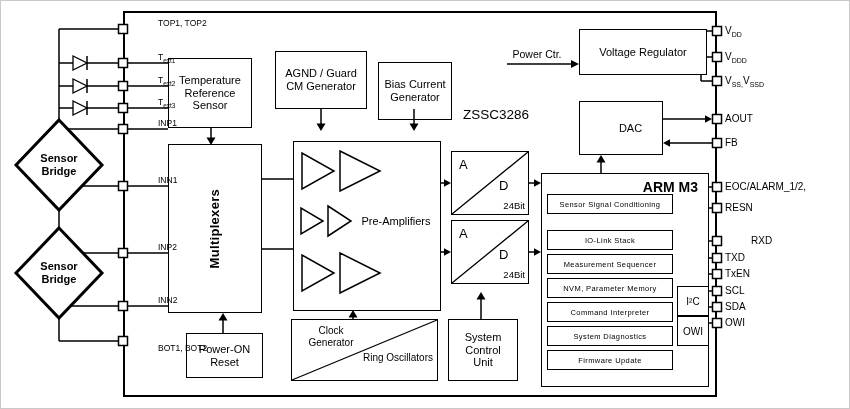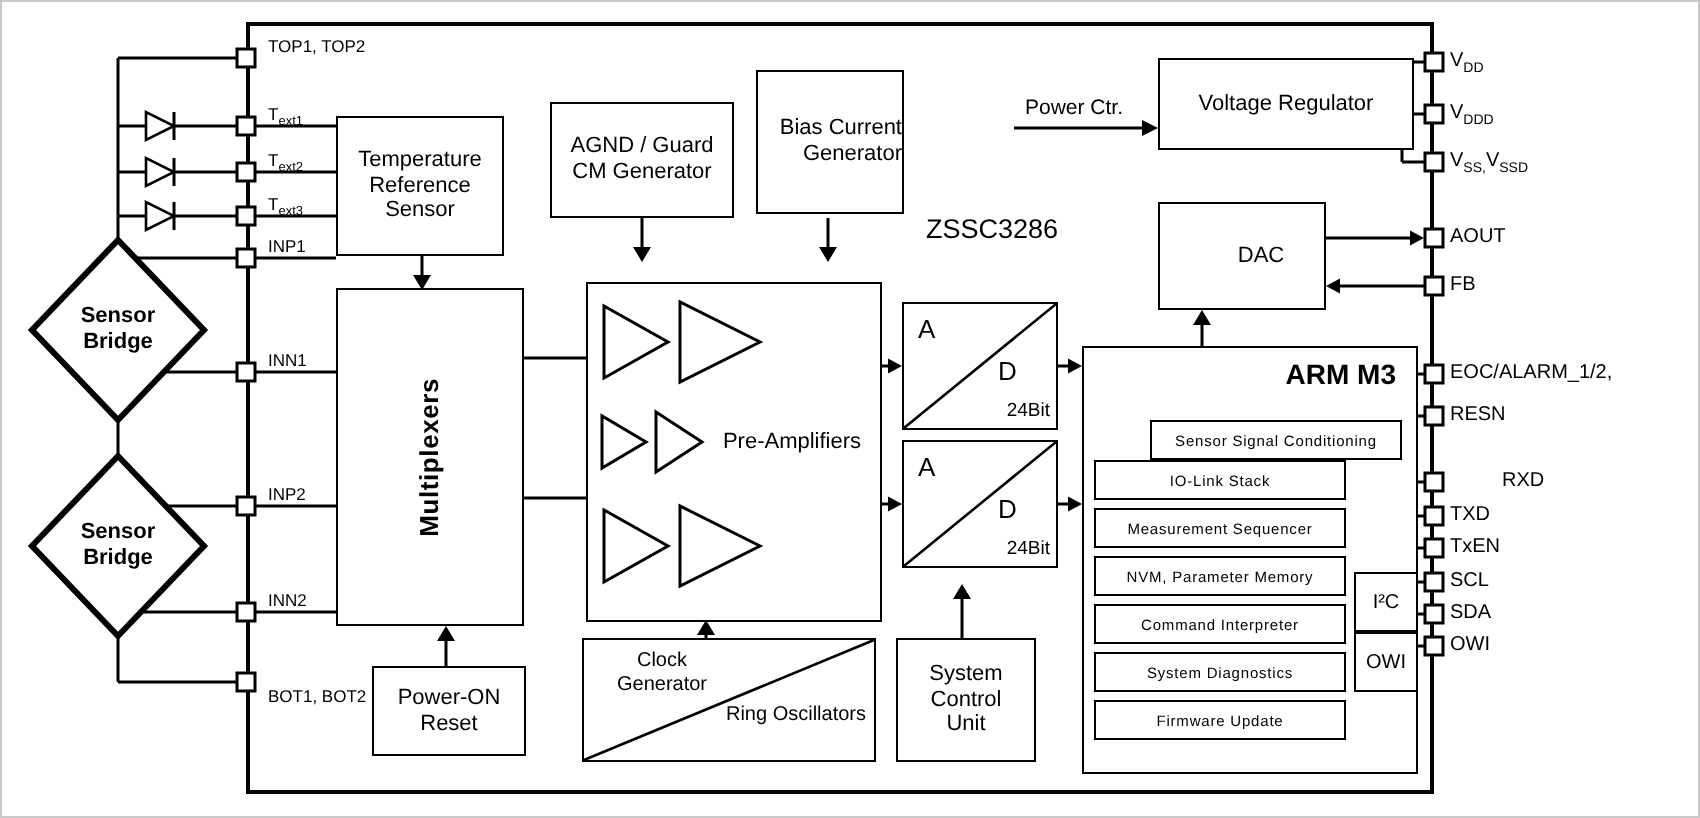--- a/index.html
+++ b/index.html
@@ -6,21 +6,21 @@
   html,body { background:#fff; }
   body { font-family:"Liberation Sans", sans-serif; color:#000; }
   #canvas { position:relative; width:850px; height:409px; background:#fff; border:1px solid #c9c9c9; overflow:hidden; }
   .box { position:absolute; border:1.5px solid #000; background:#fff; display:flex; align-items:center; justify-content:center;
          text-align:center; font-size:11px; line-height:1.18; z-index:2; }
   .lbl { position:absolute; z-index:6; white-space:nowrap; }
   .wrapok { white-space:normal; }
   svg.wires { position:absolute; left:0; top:0; z-index:5; pointer-events:none; }
   .rot { transform:rotate(-90deg); white-space:nowrap; font-weight:bold; font-size:13px; letter-spacing:0.3px; }
   .bridge { font-weight:bold; font-size:11px; line-height:13px; text-align:center; }
-  .lpin { font-size:8.5px; }
+  .lpin { font-size:8.5px;margin-left:24px; }
   .lpin sub { font-size:6.5px; }
   .rpin { font-size:10px; }
   .rpin sub { font-size:7px; }
   .armbox { position:absolute; border:1.5px solid #000; background:#fff; z-index:2; }
   .armtitle { position:absolute; right:10px; top:5px; font-size:14px; font-weight:bold; }
   .mod { position:absolute; left:5px; width:126px; height:20px; border:1px solid #000; background:#fff;
          display:flex; align-items:center; justify-content:center; font-size:7.5px; letter-spacing:0.4px; text-align:center; }
   .ifc { position:absolute; left:135px; width:32px; border:1px solid #000; background:#fff;
          display:flex; flex-direction:column; align-items:center; justify-content:center; font-size:10px; line-height:11px; text-align:center; }
   .adc-letter { font-size:13px; }
@@ -37,21 +37,21 @@
   <div style="position:absolute;left:122px;top:10px;width:594px;height:386px;border:2.5px solid #000;background:#fff;z-index:1;"></div>
 
   <div class="box" style="left:167px;top:57px;width:84px;height:70px;">
     <span class="wrapok">Temperature Reference Sensor</span>
   </div>
 
   <div class="box" style="left:274px;top:50px;width:92px;height:58px;">
     <span class="wrapok">AGND / Guard CM Generator</span>
   </div>
 
-  <div class="box" style="left:377px;top:34px;width:74px;height:72px;text-align:right;">
+  <div class="box" style="left:377px;top:61px;width:74px;height:58px;">
     <span class="wrapok">Bias Current Generator</span>
   </div>
 
   <div class="box" style="left:167px;top:143px;width:94px;height:169px;">
     <span class="rot">Multiplexers</span>
   </div>
 
   <div class="box" style="left:292px;top:140px;width:148px;height:170px;"></div>
 
   <div class="box" style="left:450px;top:150px;width:78px;height:64px;"></div>
@@ -71,21 +71,21 @@
     <span>Voltage Regulator</span>
   </div>
 
   <div class="box" style="left:578px;top:100px;width:84px;height:54px;padding-left:19px;">
     <span>DAC</span>
   </div>
 
   <div class="armbox" style="left:540px;top:172px;width:168px;height:214px;">
     <div class="armtitle">ARM M3</div>
 
-    <div class="mod" style="top:36px;margin-left:28px;">
+    <div class="mod" style="top:20px;">
         <span>Sensor Signal Conditioning</span>
       </div>
     <div class="mod" style="top:56px;">
         <span>IO-Link Stack</span>
       </div>
     <div class="mod" style="top:80px;">
         <span>Measurement Sequencer</span>
       </div>
     <div class="mod" style="top:104px;">
         <span>NVM, Parameter Memory</span>

